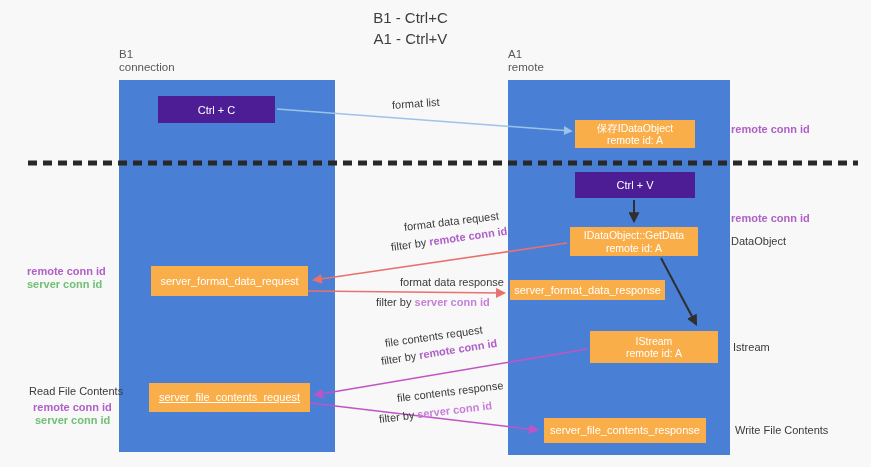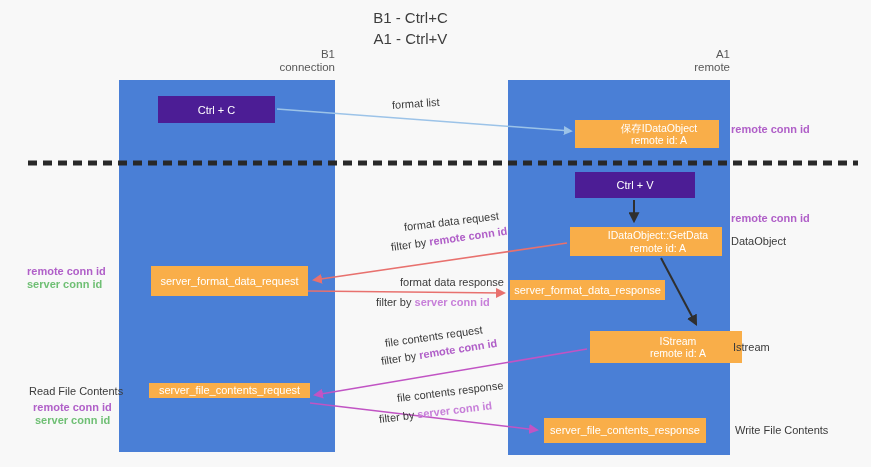--- a/index.html
+++ b/index.html
@@ -12,47 +12,47 @@
     overflow:hidden;
   }
   .abs{position:absolute;}
   
   .title{
     left:0;top:7px;width:821px;text-align:center;
     font-size:15px;line-height:21px;color:#3d3d3d;
   }
   
   .lane-header{
-    font-size:11.5px;line-height:13px;color:#585858;text-align:right;
+    font-size:11.5px;line-height:13px;color:#585858;text-align:left;
   }
   #lane-header-left{left:119px;top:48px;width:216px;}
   #lane-header-right{left:508px;top:48px;width:222px;}
   
   .lane{background:#4a7fd6;}
   #lane-left{left:119px;top:80px;width:216px;height:372px;}
   #lane-right{left:508px;top:80px;width:222px;height:375px;}
   
   .gbox{
     background:#4c1d95;color:#ffffff;font-size:11px;
     display:flex;align-items:center;justify-content:center;text-align:center;
   }
   .obox{
     background:#f9ae49;color:#ffffff;font-size:11px;
     display:flex;flex-direction:column;align-items:center;justify-content:center;
     text-align:center;line-height:13px;
   }
-  .obox.two{font-size:10.5px;line-height:12.5px;padding-left:24px;}
+  .obox.two{font-size:10.5px;line-height:12.5px;}
   #box-ctrl-c{left:158px;top:96px;width:117px;height:27px;}
   #box-save{left:575px;top:120px;width:120px;height:28px;}
   #box-ctrl-v{left:575px;top:172px;width:120px;height:26px;}
   #box-getdata{left:570px;top:227px;width:128px;height:29px;}
   #box-format-req{left:151px;top:266px;width:157px;height:30px;}
   #box-format-resp{left:510px;top:280px;width:155px;height:20px;}
   #box-istream{left:590px;top:331px;width:128px;height:32px;}
-  #box-file-req{left:149px;top:383px;width:161px;height:15px;}
+  #box-file-req{left:149px;top:383px;width:161px;height:29px;text-decoration:underline;}
   #box-file-resp{left:544px;top:418px;width:162px;height:25px;}
   
   .lbl{font-size:11px;color:#3a3a3a;white-space:nowrap;}
   .purple{color:#b05fc8;font-weight:bold;}
   .orchid{color:#c77fd9;font-weight:bold;}
   .green{color:#6fbf74;font-weight:bold;}
   .rot{transform-origin:left center;display:inline-block;}
   
   .stack{font-size:11px;line-height:13px;white-space:nowrap;}
   

